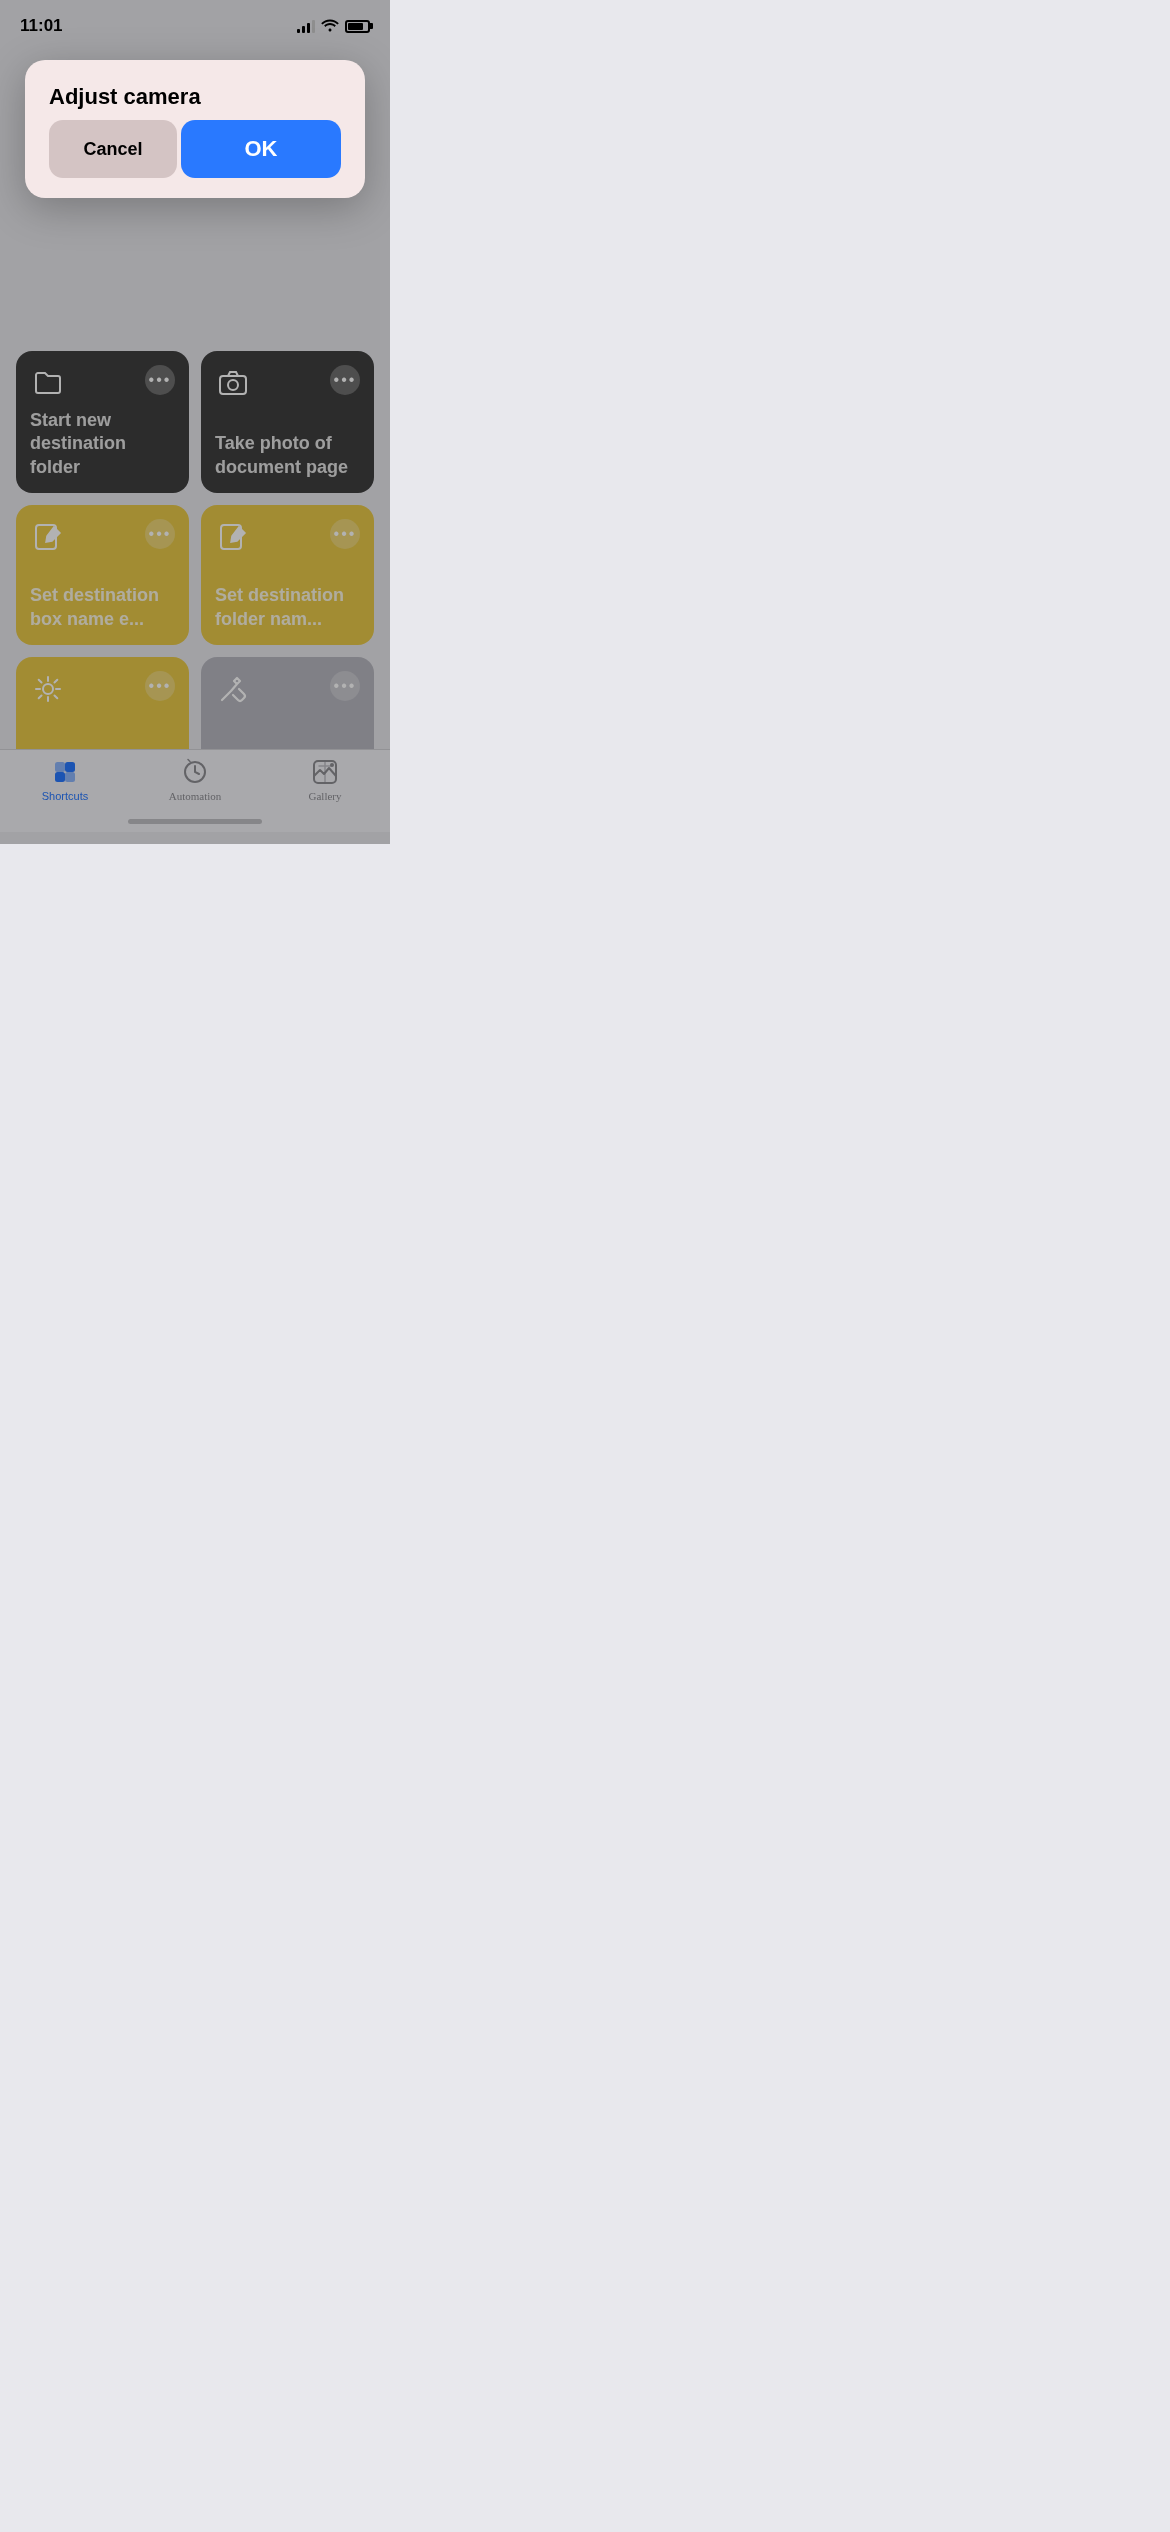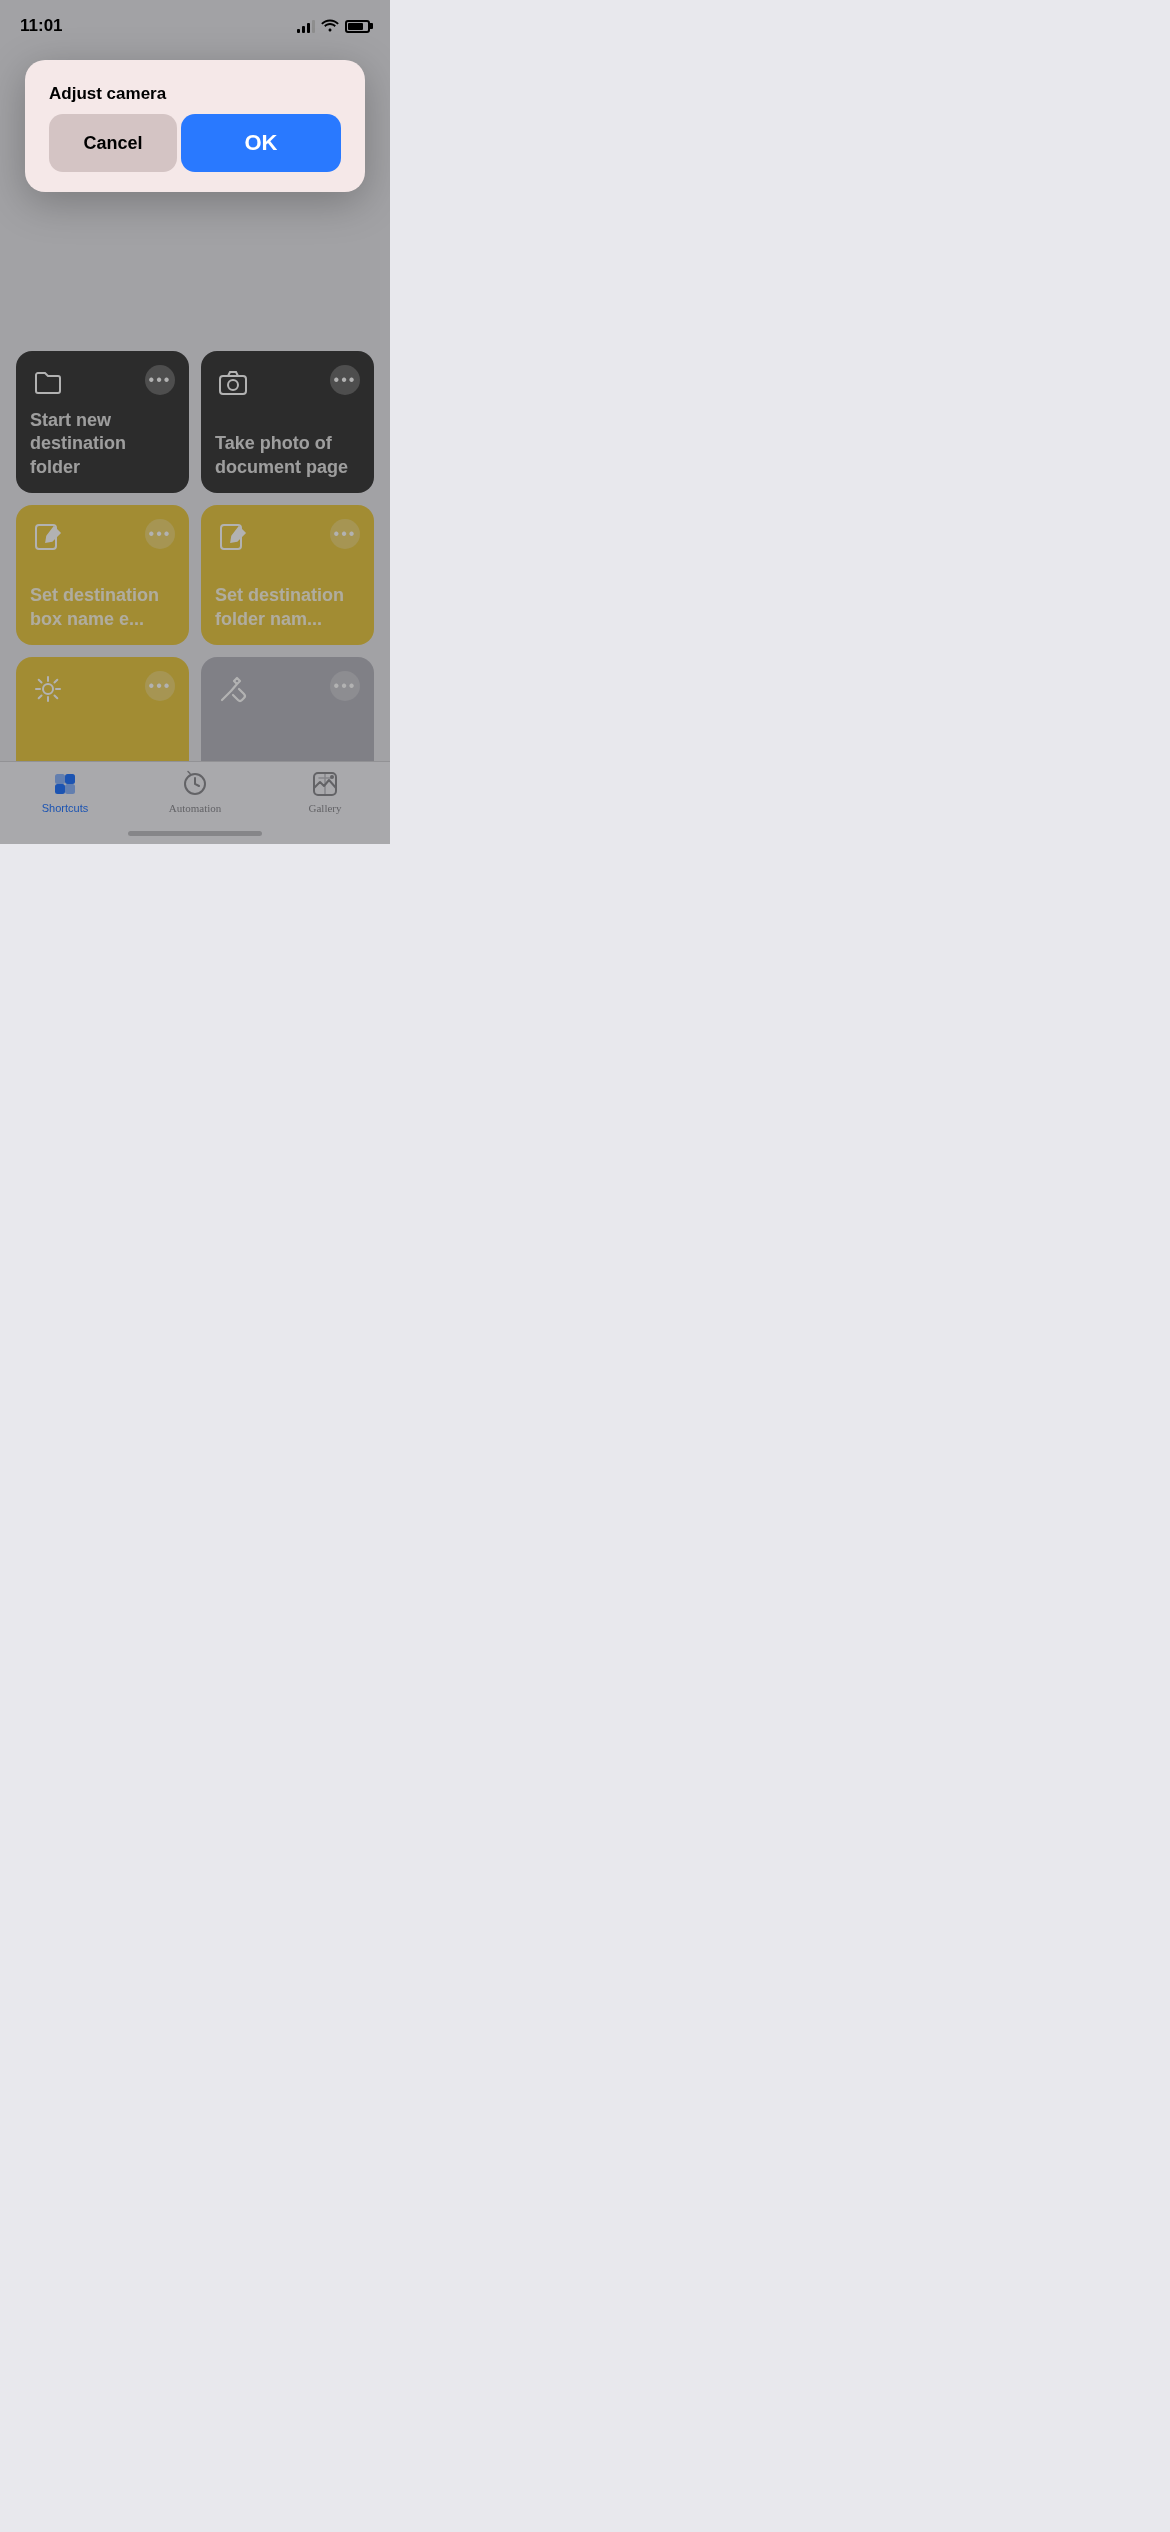--- a/index.html
+++ b/index.html
@@ -88,21 +88,21 @@
       padding-top: 60px;
     }
     .dialog {
       background: #f5e8e8;
       border-radius: 20px;
       padding: 24px 24px 20px 24px;
       width: 340px;
       box-shadow: 0 10px 40px rgba(0,0,0,0.25);
     }
     .dialog-title {
-      font-size: 17px;
+      font-size: 22px;
       font-weight: 700;
       color: #000;
       margin-bottom: 10px;
     }
     .dialog-body {
       font-size: 18px;
       line-height: 1.45;
       color: #111;
       margin-bottom: 20px;
     }
@@ -208,21 +208,21 @@
 
     
     .icon-svg {
       width: 32px;
       height: 32px;
     }
 
     
     .tab-bar {
       position: absolute;
-      bottom: 0;
+      bottom: 12px;
       left: 0;
       right: 0;
       height: 83px;
       background: #f2f2f7;
       border-top: 1px solid #d1d1d6;
       display: flex;
       align-items: flex-start;
       justify-content: space-around;
       padding-top: 8px;
       margin-top: 35px;

